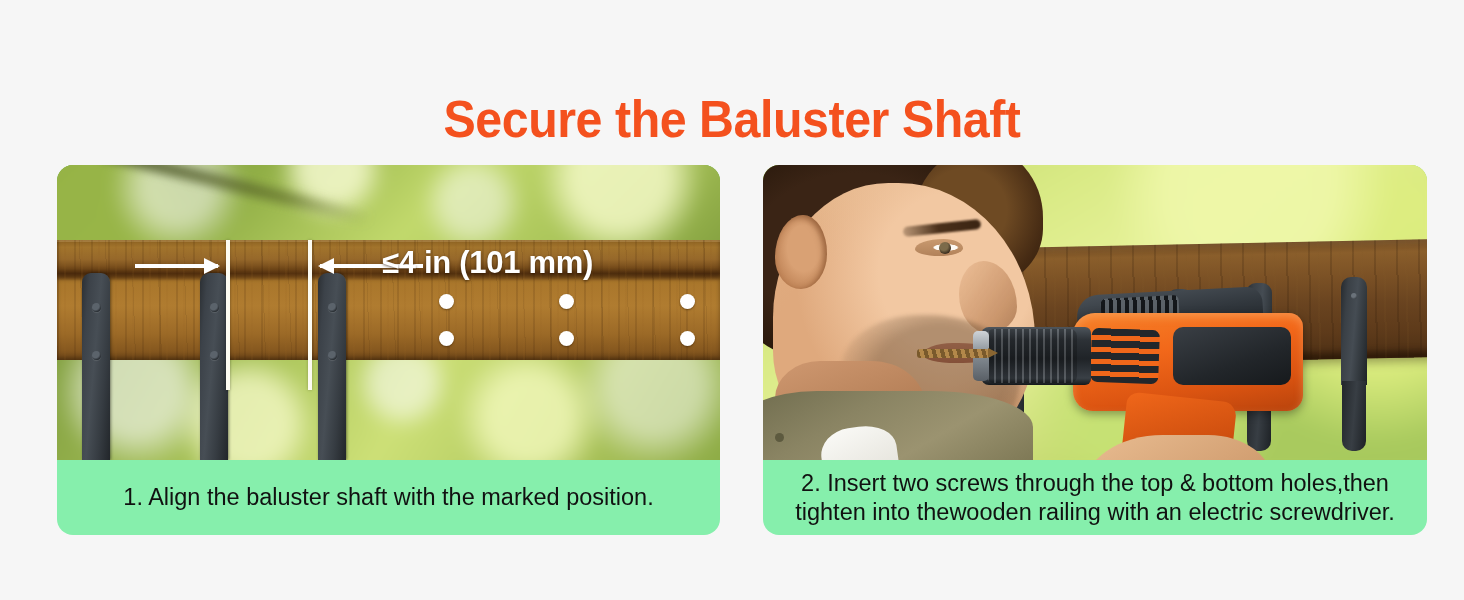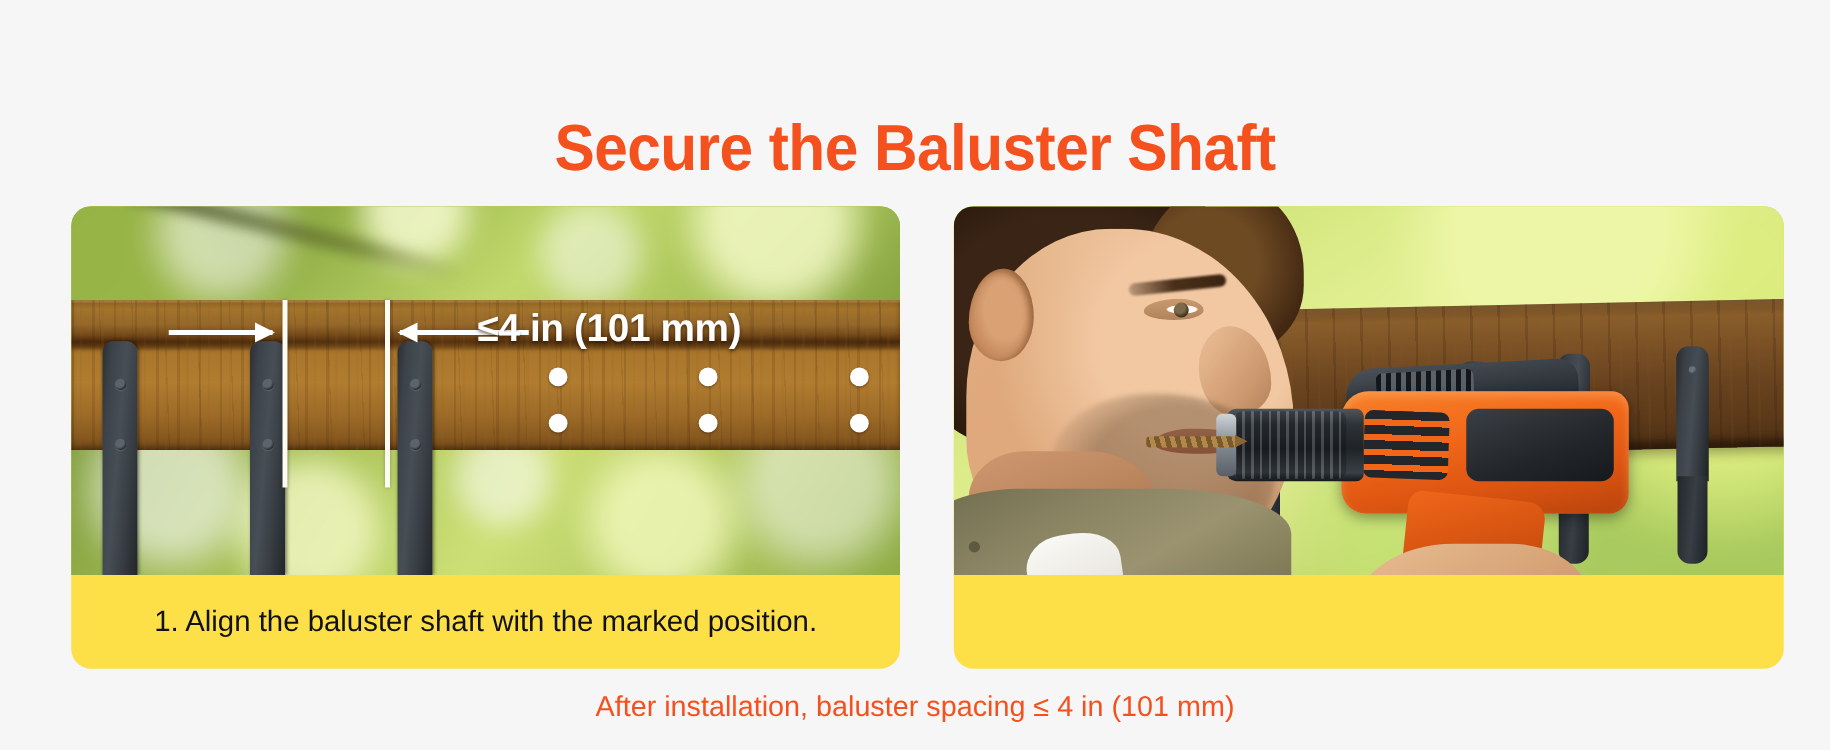--- a/index.html
+++ b/index.html
@@ -37,21 +37,21 @@
     color: #f4511e;
     font-family: "Liberation Sans", sans-serif;
     transform: scaleX(0.93);
     transform-origin: center center;
     white-space: nowrap;
   }
 
   
   .card {
     position: absolute;
-    background: #fde047;
+    background: #86efac;
     border-radius: 16px;
     overflow: hidden;
     box-shadow: 0 0 0 0 rgba(0,0,0,0);
   }
   .card-left  { left: 57px;  top: 165px; width: 663px; height: 370px; }
   .card-right { left: 763px; top: 165px; width: 664px; height: 370px; }
 
   .photo {
     position: absolute;
     left: 0;
@@ -584,17 +584,20 @@
         <div class="r-chuck"></div>
         <div class="r-chuck-rings"></div>
         <div class="r-chuck-collar"></div>
         <div class="r-bit"></div>
         <div class="r-handle"></div>
         <div class="r-hand"></div>
       </div>
 
     </div>
 
+    <div class="caption caption-right">
+      <div class="caption-text">2. Insert two screws through the top  &amp; bottom holes,then
+tighten into thewooden railing with an electric screwdriver.</div>
+    </div>
   </div>
 
-  <div class="footnote">After installation, baluster spacing ≤ 4 in (101 mm)</div>
 
 </div>
 
 </body></html>

